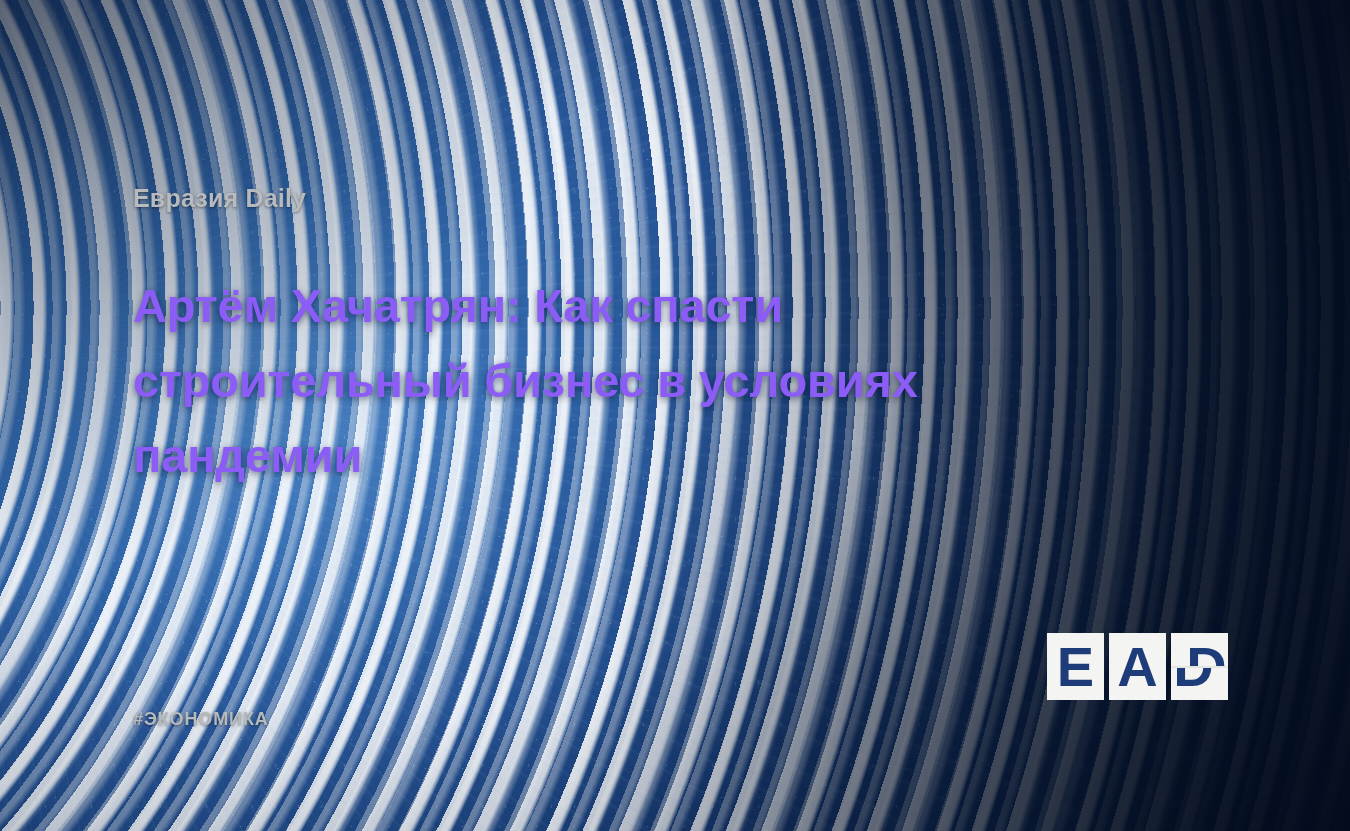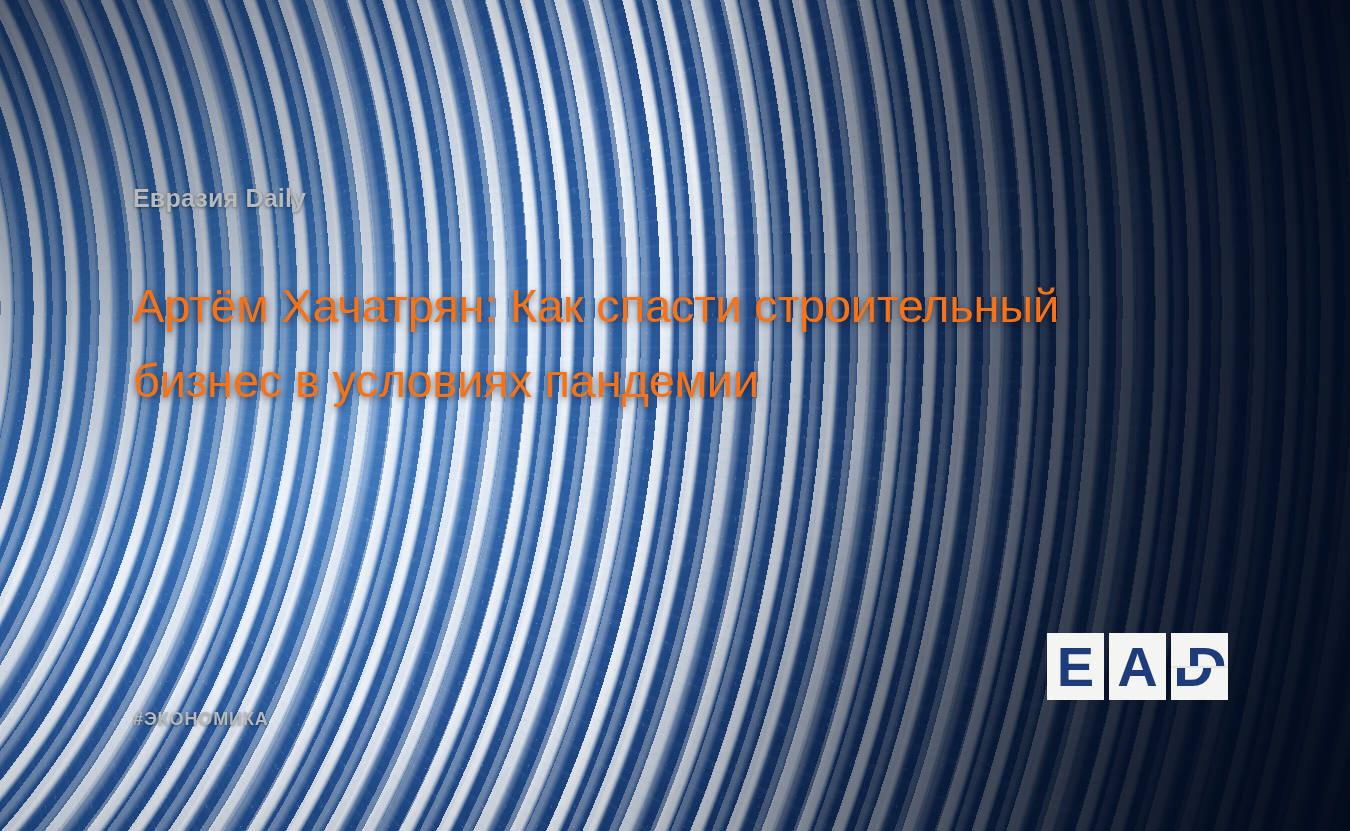--- a/index.html
+++ b/index.html
@@ -158,22 +158,22 @@
   }
 
   .headline {
     position: absolute;
     left: 133px;
     top: 268px;
     width: 930px;
     margin: 0;
     font-size: 47px;
     line-height: 75px;
-    font-weight: normal;
-    color: #f97316;
+    font-weight: bold;
+    color: #8b5cf6;
     letter-spacing: -0.2px;
     text-shadow: 0 2px 7px rgba(4,14,36,.55);
   }
 
   .tag {
     position: absolute;
     left: 133px;
     top: 709px;
     font-size: 18px;
     font-weight: bold;

